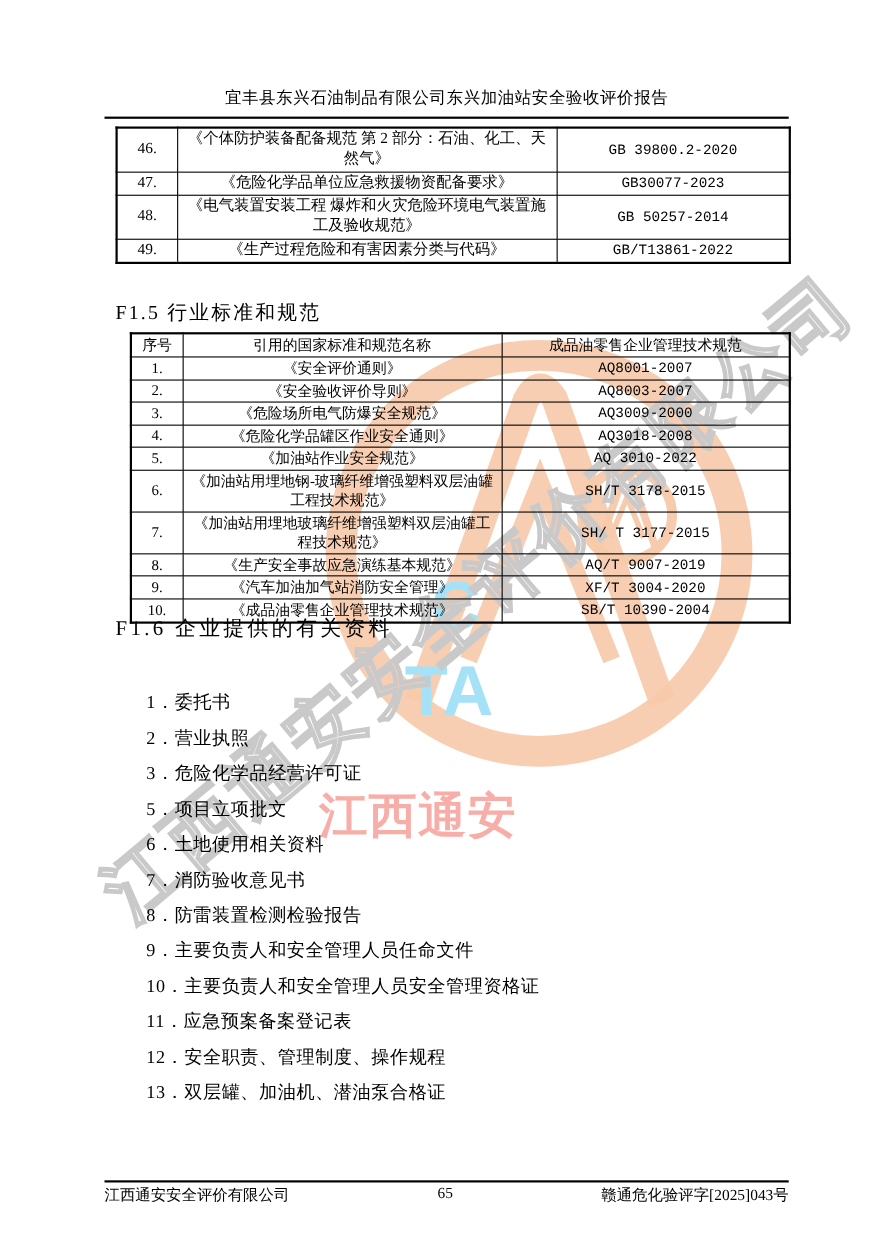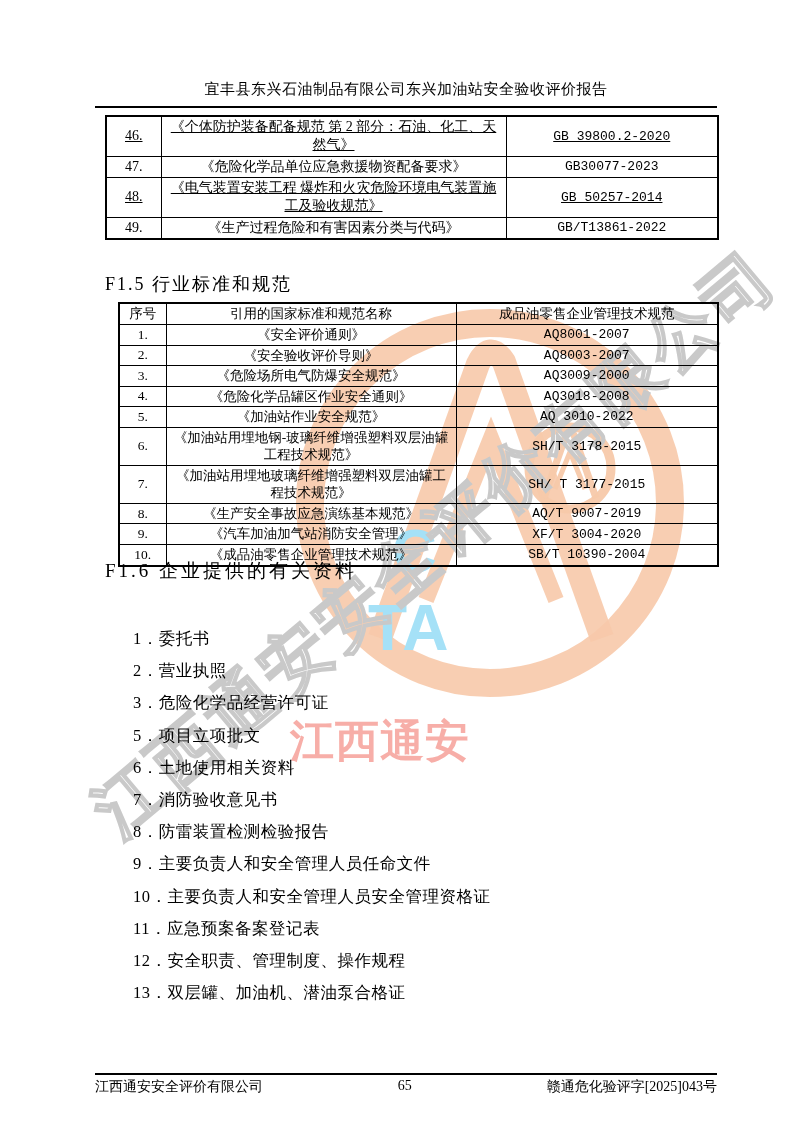--- a/index.html
+++ b/index.html
@@ -32,21 +32,21 @@
     text-align:center; font-size:15px; letter-spacing:0.5px;
   }
   .header-rule { position:absolute; left:95px; top:84px; width:622px; border-top:2px solid #000; }
 
   table.doc-table { position:absolute; border-collapse:collapse; table-layout:fixed; border:2px solid #000; background:transparent; }
   table.doc-table td, table.doc-table th { border:1px solid #000; text-align:center; vertical-align:middle; padding:1px 3px; font-weight:normal; }
   .cell-name { line-height:1.3; }
   .cell-code { font-family:"Liberation Mono","DejaVu Sans Mono",monospace; font-size:13px; }
 
   .tbl-cont { left:105px; top:93px; width:612px; font-size:14px; }
-  .tbl-cont .r-tall { height:40px;text-decoration:underline; }
+  .tbl-cont .r-tall { height:40px; }
   .tbl-cont .r-short { height:21px; }
 
   .tbl-f15 { left:118px; top:280px; width:599px; font-size:13.5px; }
   .tbl-f15 .hrow { height:20px; font-size:13.5px; }
   .tbl-f15 .r-s { height:18px; }
   .tbl-f15 .r-d { height:35px; }
 
   .sec-heading {
     position:absolute; left:105px; font-size:18px; font-weight:normal; letter-spacing:2px;
   }

